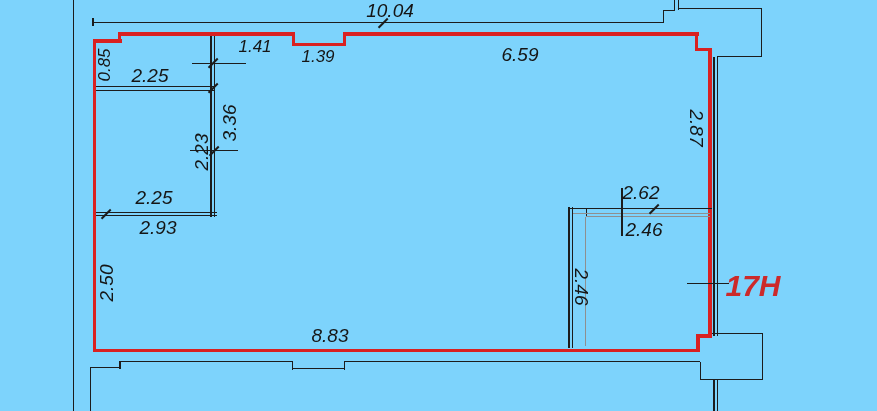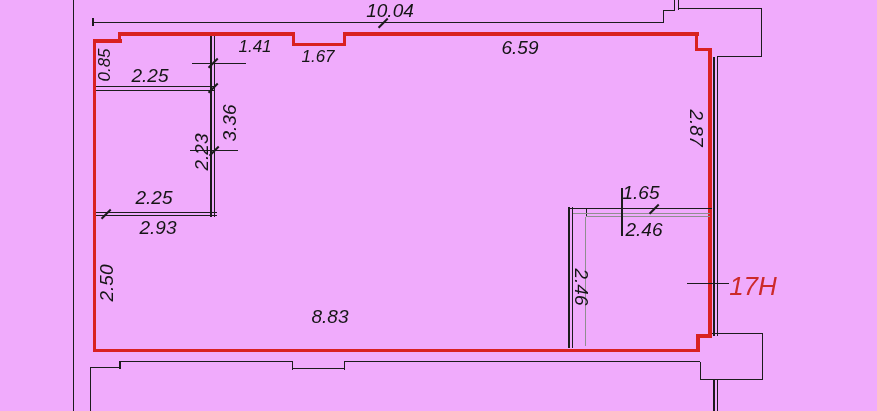--- a/index.html
+++ b/index.html
@@ -1,29 +1,29 @@
 <!DOCTYPE html>
 <html><head>
 <meta charset="utf-8">
 <style>
   html,body{margin:0;padding:0;background:#ffffff;}
-  #plan{position:relative;width:877px;height:411px;background:#f0abfc;overflow:hidden;
+  #plan{position:relative;width:877px;height:411px;background:#7dd3fc;overflow:hidden;
         font-family:"Liberation Sans",sans-serif;}
   .ln{position:absolute;background:#1c1c1c;}
   .rd{position:absolute;background:#d92121;}
   .gy{position:absolute;background:#8f8f8f;}
   .dim{position:absolute;white-space:nowrap;font-style:italic;font-size:19px;color:#151515;
        transform:translate(-50%,-50%);line-height:1;}
   .dim.s17{font-size:17px;}
   .vccw{transform:translate(-50%,-50%) rotate(-90deg);}
   .vcw{transform:translate(-50%,-50%) rotate(90deg);}
   .tick{position:absolute;width:13px;height:1.6px;background:#1c1c1c;
         transform:translate(-50%,-50%) rotate(-45deg);}
-  .unit-lbl{position:absolute;white-space:nowrap;font-style:italic;font-size:26px;color:#cc2a2a;
-        transform:translate(-50%,-50%);line-height:1;}
+  .unit-lbl{position:absolute;white-space:nowrap;font-style:italic;font-size:30px;color:#cc2a2a;
+        transform:translate(-50%,-50%);line-height:1;font-weight:bold;}
 </style>
 </head>
 <body>
 
 <div id="plan">
 
   <div class="ln" style="left:72.5px;top:0;width:1.5px;height:411px;"></div>
 
   <div class="ln" style="left:93px;top:21.5px;width:570px;height:1.5px;"></div>
   <div class="ln" style="left:92.3px;top:18px;width:1.4px;height:8px;"></div>
@@ -92,30 +92,30 @@
 
   <div class="tick" style="left:383px;top:23px;"></div>
   <div class="tick" style="left:213px;top:63px;"></div>
   <div class="tick" style="left:213px;top:88px;"></div>
   <div class="tick" style="left:214px;top:151px;"></div>
   <div class="tick" style="left:106px;top:214px;"></div>
   <div class="tick" style="left:654px;top:209px;"></div>
 
   <span class="dim" style="left:390px;top:10px;">10.04</span>
   <span class="dim s17" style="left:255px;top:46px;font-style:italic;">1.41</span>
-  <span class="dim s17" style="left:318px;top:56px;">1.67</span>
-  <span class="dim" style="left:520px;top:47px;">6.59</span>
+  <span class="dim s17" style="left:318px;top:56px;">1.39</span>
+  <span class="dim" style="left:520px;top:54px;">6.59</span>
   <span class="dim s17 vccw" style="left:104px;top:65px;">0.85</span>
   <span class="dim" style="left:150px;top:75px;">2.25</span>
   <span class="dim vccw" style="left:229px;top:123px;">3.36</span>
   <span class="dim vccw" style="left:201px;top:152px;">2.23</span>
   <span class="dim vcw" style="left:696px;top:128px;">2.87</span>
   <span class="dim" style="left:154px;top:197px;">2.25</span>
   <span class="dim" style="left:158px;top:227px;">2.93</span>
   <span class="dim vccw" style="left:106px;top:283px;">2.50</span>
-  <span class="dim" style="left:641px;top:192px;">1.65</span>
+  <span class="dim" style="left:641px;top:192px;">2.62</span>
   <span class="dim" style="left:644px;top:229px;">2.46</span>
   <span class="dim vcw" style="left:581px;top:287px;">2.46</span>
-  <span class="dim" style="left:330px;top:316px;">8.83</span>
+  <span class="dim" style="left:330px;top:335px;">8.83</span>
 
   <span class="unit-lbl" style="left:753px;top:286px;">17H</span>
 
 </div>
 
 </body></html>

